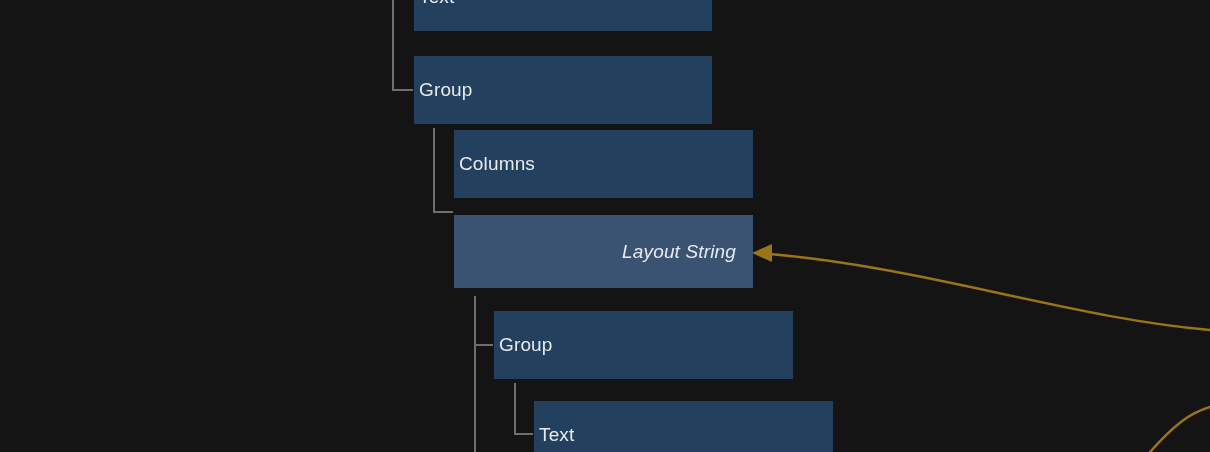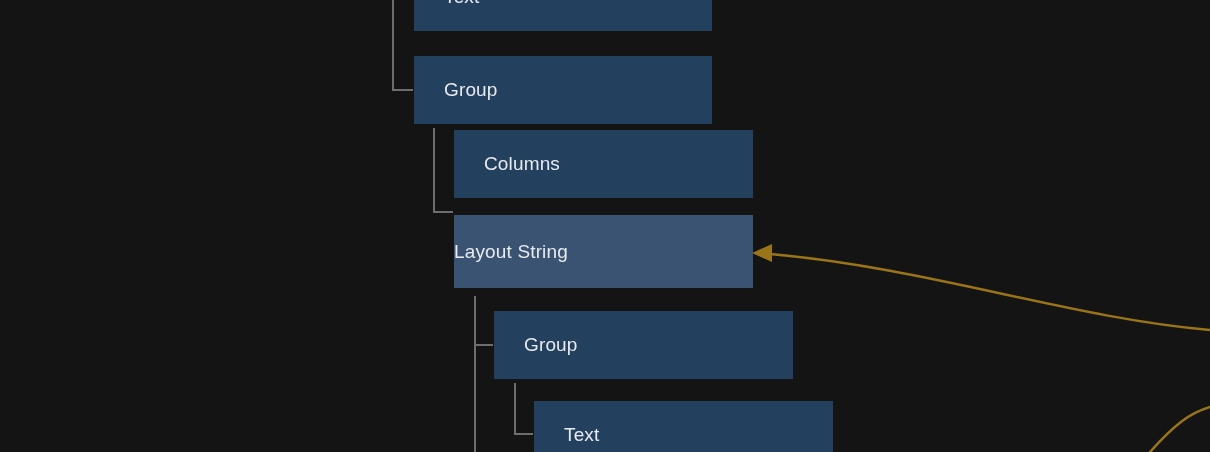--- a/index.html
+++ b/index.html
@@ -19,22 +19,22 @@
     position: absolute;
     box-sizing: border-box;
     display: flex;
     align-items: center;
     color: #e8eaed;
     font-size: 19px;
     font-weight: 400;
     letter-spacing: 0.15px;
     white-space: nowrap;
   }
-  .node.align-left  { justify-content: flex-start; padding-left: 30px; }
-  .node.align-right { justify-content: flex-start;   padding-right: 32px; }
+  .node.align-left  { justify-content: flex-start; padding-left: 5px; }
+  .node.align-right { justify-content: flex-end;   padding-right: 17px; font-style: italic; }
   .node-label { pointer-events: none; }
   svg.overlay {
     position: absolute;
     left: 0; top: 0;
     width: 1210px;
     height: 452px;
     overflow: visible;
   }
 </style>
 </head>

